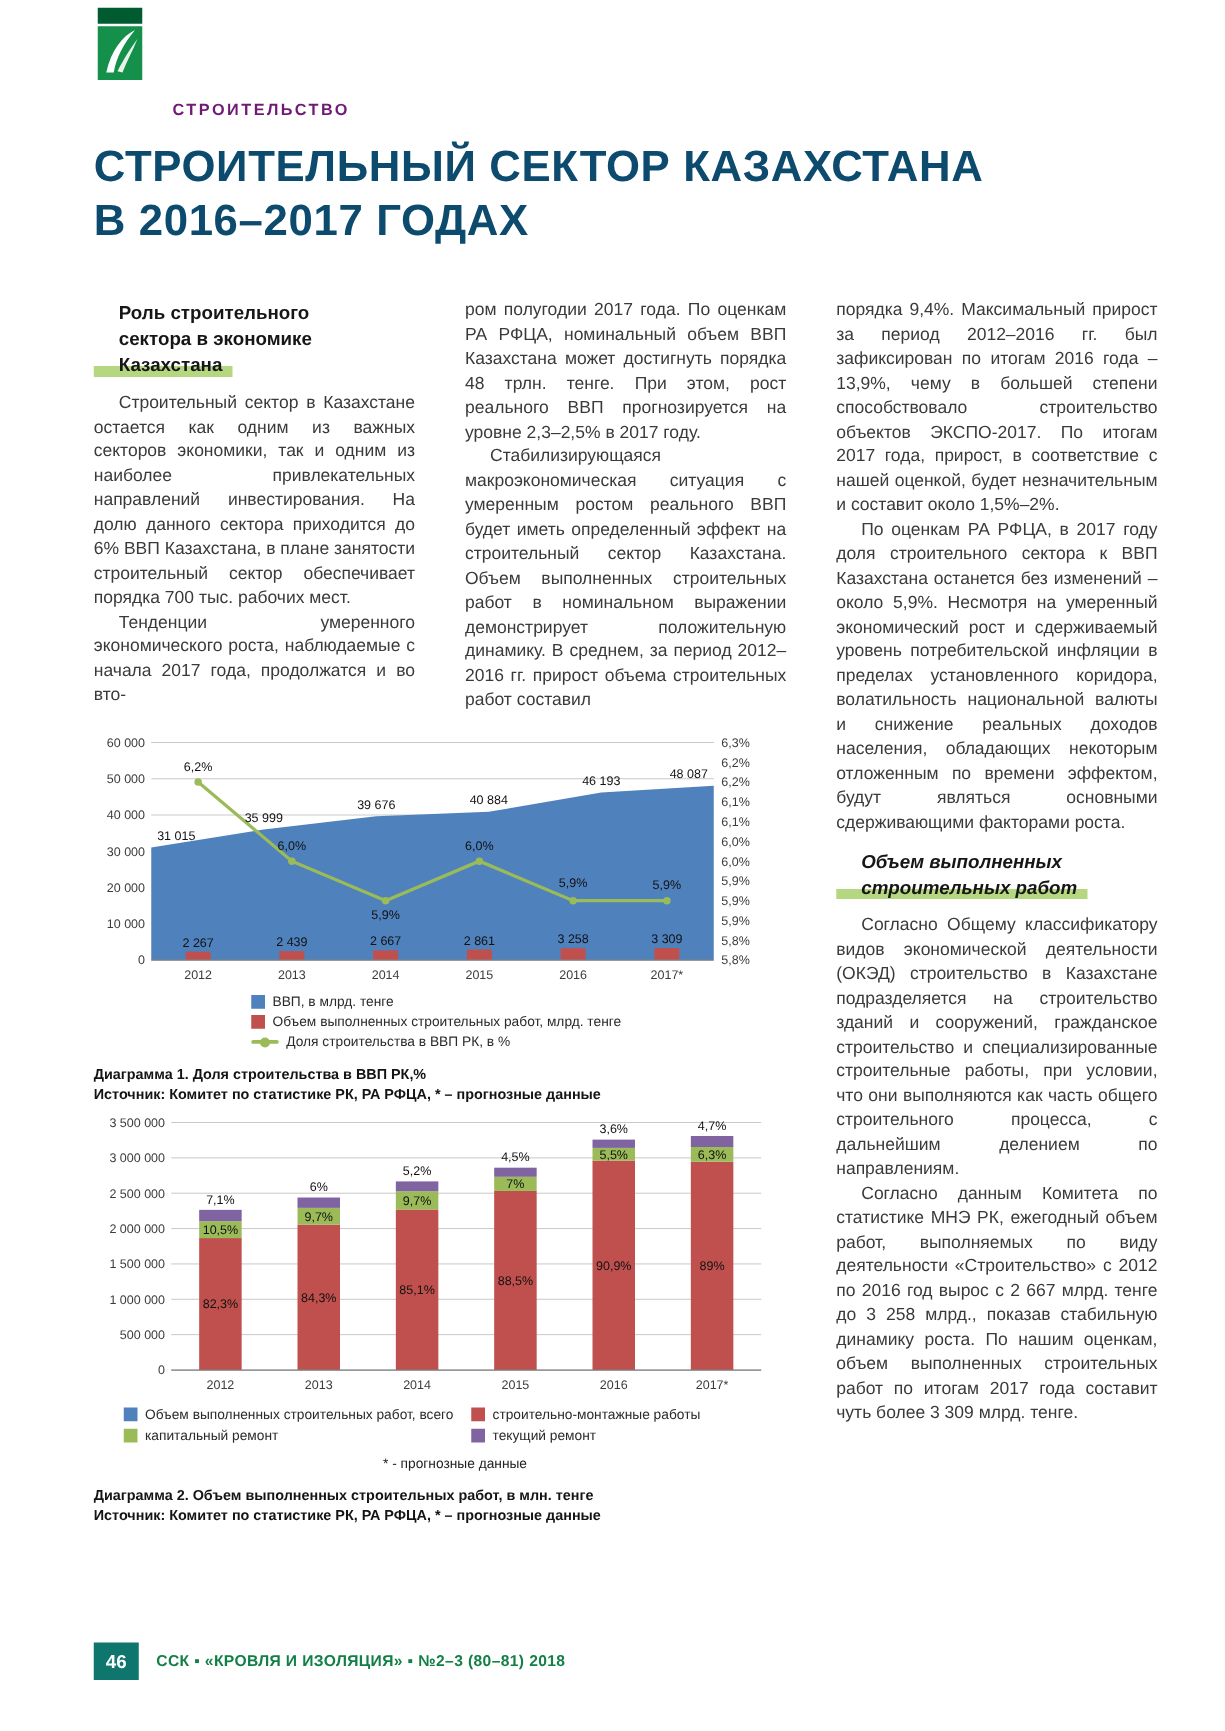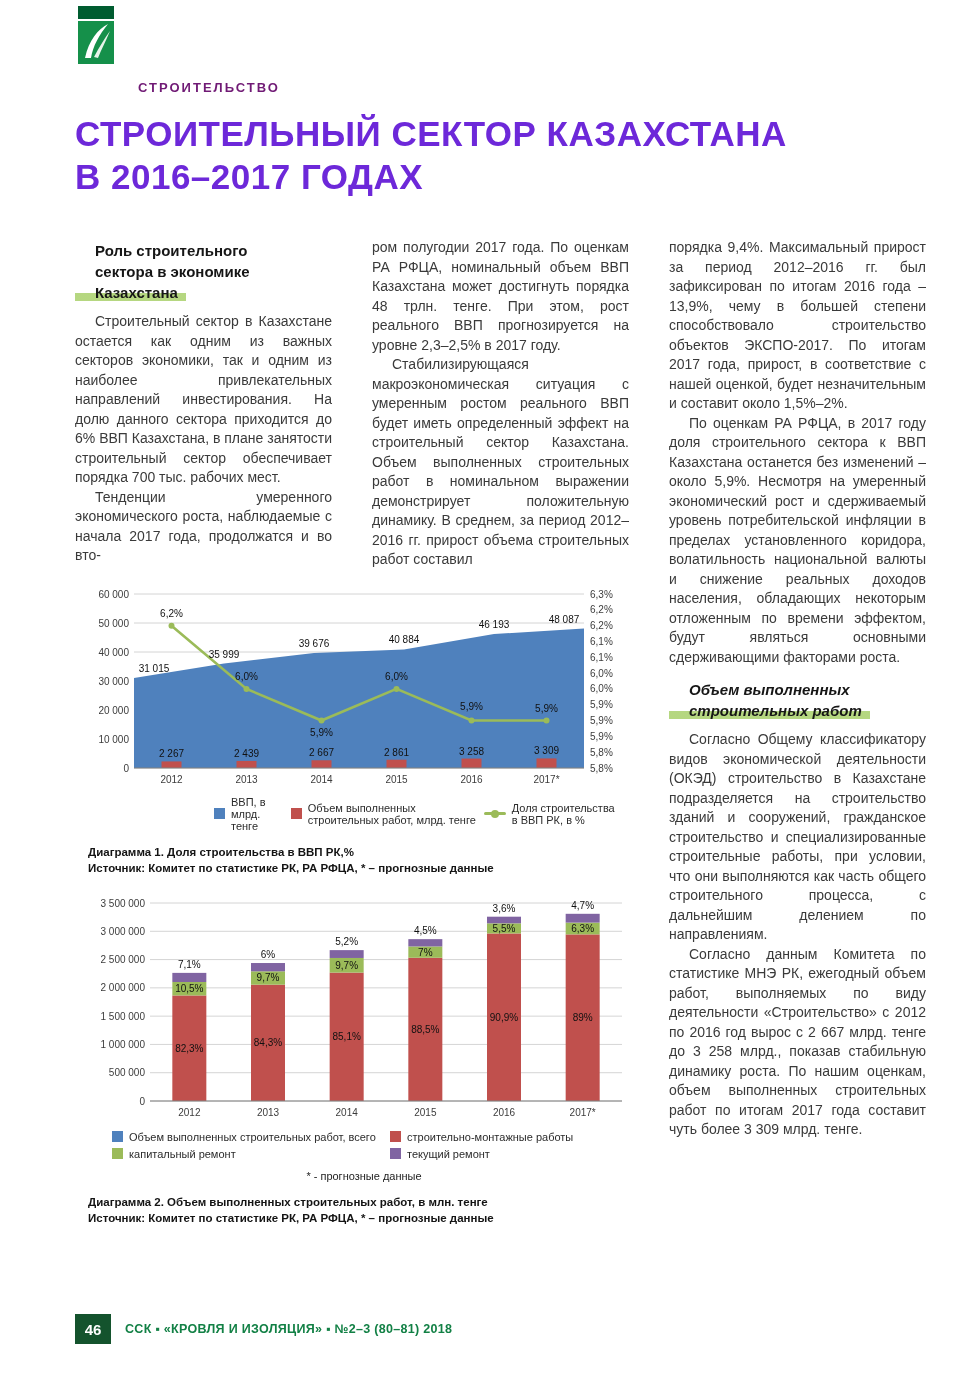--- a/index.html
+++ b/index.html
@@ -2,62 +2,62 @@
 <html><head>
 <meta charset="utf-8">
 <style>
   html,body{margin:0;padding:0;background:#ffffff;}
   body{width:980px;height:1385px;position:relative;font-family:"Liberation Sans",sans-serif;color:#3a3a3a;overflow:hidden;}
   .page{position:absolute;inset:0;background:#fff;}
 
   
   .logo{position:absolute;left:78px;top:6px;width:36px;height:58px;}
   .section-label{position:absolute;left:138px;top:80px;font-size:13px;font-weight:bold;letter-spacing:2px;color:#701a75;}
-  .title{position:absolute;left:75px;top:112px;margin:0;font-size:35px;line-height:43px;font-weight:bold;letter-spacing:0.5px;color:#6d28d9;}
+  .title{position:absolute;left:75px;top:112px;margin:0;font-size:35px;line-height:43px;font-weight:bold;letter-spacing:0.5px;color:#0c4a6e;}
 
   
   .content{position:absolute;left:75px;top:238px;width:832px;display:grid;grid-template-columns:257px 257px 257px;column-gap:40px;}
   .text-col{font-size:14px;line-height:19.5px;text-align:justify;color:#3a3a3a;}
   .text-col p{margin:0;text-indent:20px;}
   .text-col p.continuation{text-indent:0;}
   .text-col1{grid-column:1;grid-row:1;}
   .text-col2{grid-column:2;grid-row:1;}
   .col3{grid-column:3;grid-row:1 / span 3;}
   .chart-block{grid-column:1 / span 2;}
   .chart-block.c1{grid-row:2;margin-top:16px;}
   .chart-block.c2{grid-row:3;margin-top:8px;}
-  figure{margin:13px;}
+  figure{margin:0;}
 
   .col-heading{font-size:15px;font-weight:bold;line-height:21px;margin:2px 0 9px;padding-left:20px;color:#161616;}
   .col-heading .line{display:block;}
   .hl{display:inline-block;margin-left:-20px;padding-left:20px;padding-right:8px;
       background:linear-gradient(to bottom,transparent 52%,rgba(150,198,75,.7) 52%,rgba(150,198,75,.7) 92%,transparent 92%);}
   .col3 .col-heading{margin-top:12px;font-style:italic;}
 
   
   .chart-svg{display:block;width:544px;height:auto;}
   .chart-svg text{font-family:"Liberation Sans",sans-serif;}
   .chart-svg .tick{font-size:10px;fill:#3c3c3c;}
   .chart-svg .dlab{font-size:10px;fill:#111;}
 
   .legend{font-size:11px;color:#2b2b2b;}
-  .legend1{margin:4px 0 0 126px;display:flex;flex-direction:row;gap:4px;}
+  .legend1{margin:4px 0 0 126px;display:flex;flex-direction:column;gap:4px;}
   .lg-item{display:flex;align-items:center;gap:6px;}
   .sw{width:11px;height:11px;flex:0 0 auto;}
   .lg-line{width:22px;height:3px;background:#9bbb59;position:relative;border-radius:2px;flex:0 0 auto;}
   .lg-line i{position:absolute;left:7px;top:-2.5px;width:8px;height:8px;background:#9bbb59;border-radius:50%;}
   .legend2{margin-top:6px;padding-left:24px;}
   .lg-row{display:flex;margin-bottom:5px;}
   .lg-row .lg-item:first-child{width:278px;}
   .chart-note{text-align:center;font-size:11px;margin-top:10px;color:#222;}
   .chart-caption{margin-top:12px;font-size:11.5px;font-weight:bold;color:#141414;line-height:16px;}
 
   
   .footer{position:absolute;left:75px;top:1314px;display:flex;align-items:center;}
-  .page-num{width:36px;height:30px;background:#14532d;color:#fff;font-weight:bold;font-size:15px;display:flex;align-items:center;justify-content:center;}
+  .page-num{width:36px;height:30px;background:#0f766e;color:#fff;font-weight:bold;font-size:15px;display:flex;align-items:center;justify-content:center;}
   .footer-text{margin-left:14px;color:#128045;font-size:12.5px;font-weight:bold;letter-spacing:0.3px;}
 </style>
 </head>
 <body>
 
 <div class="page">
 
   <div class="logo">
     <svg width="36" height="58" viewBox="0 0 36 58">
       <rect x="0" y="0" width="36" height="13" fill="#005c30"></rect>

